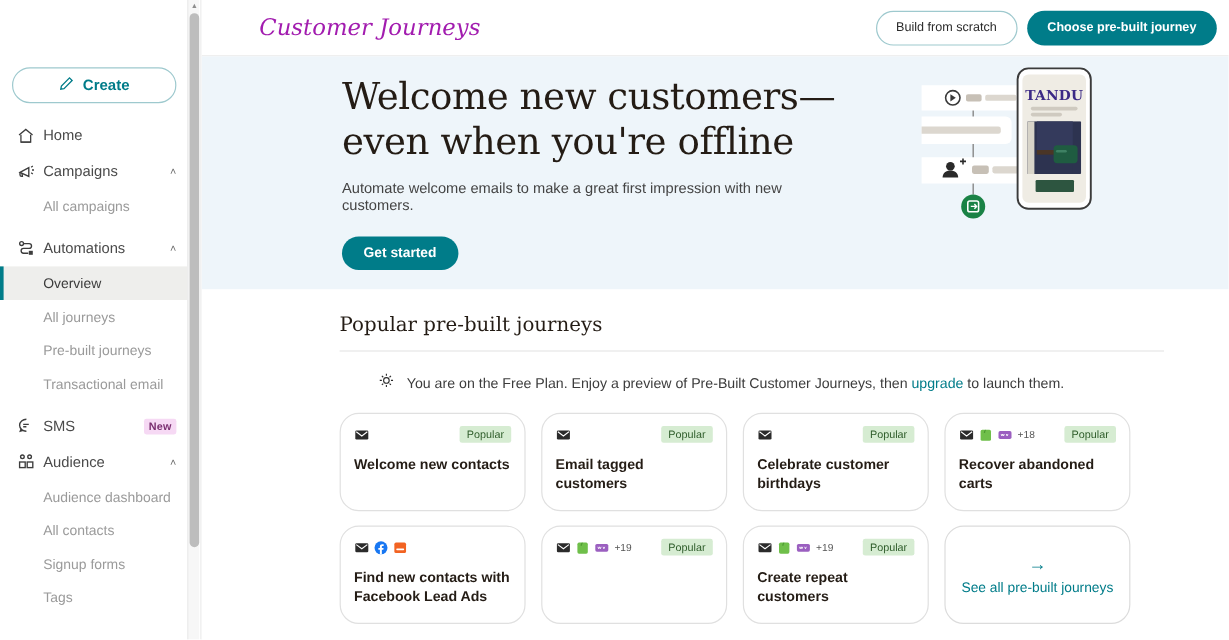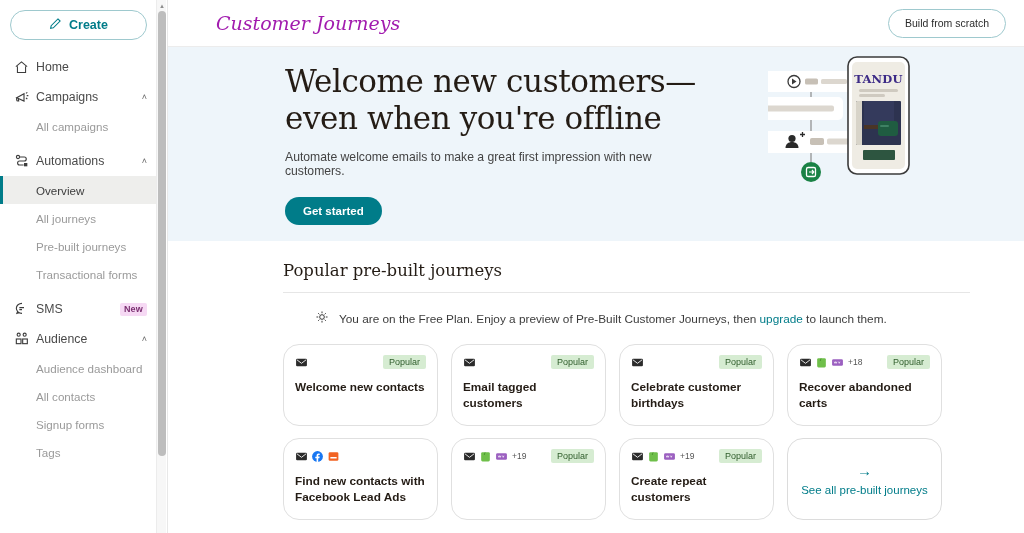--- a/index.html
+++ b/index.html
@@ -10,21 +10,21 @@
     overflow: hidden;
   }
   .app { display: flex; width: 1024px; height: 533px; position: relative; }
 
   
   .sidebar {
     width: 168px; height: 533px; background: #ffffff;
     border-right: 1px solid #e8e8e8;
     position: relative; flex: 0 0 168px;
   }
-  .sidebar-inner { width: 157px; height: 462px; overflow: hidden; padding-top: 10px; }
+  .sidebar-inner { width: 157px; height: 462px; overflow: hidden; padding-top: 10px; margin-top: 46px; }
   .create-btn {
     margin: 0 10px 12px 10px; height: 30px;
     border: 1px solid #9ec9ce; border-radius: 16px;
     display: flex; align-items: center; justify-content: center; gap: 7px;
     color: #007c89; font-size: 12.5px; font-weight: bold; cursor: pointer;
     background: #fff;
   }
   .create-btn .pencil { display: block; }
 
   .nav-item {
@@ -199,21 +199,21 @@
       <div class="sub-item active">
         <span>Overview</span>
       </div>
       <div class="sub-item">
         <span>All journeys</span>
       </div>
       <div class="sub-item">
         <span>Pre-built journeys</span>
       </div>
       <div class="sub-item">
-        <span>Transactional forms</span>
+        <span>Transactional email</span>
       </div>
 
       <div class="spacer6"></div>
 
       <div class="nav-item expanded">
         <span class="nav-ico">
           <svg width="16" height="16" viewBox="0 0 24 24" fill="none" stroke="#3d3d3d" stroke-width="1.7">
             <path d="M12 3.5a8.5 7.5 0 100 15 9.6 9.6 0 01-4.3-1l-3.4 1 1.1-3A7.3 7.3 0 013.5 11 8.5 7.5 0 0112 3.5z"></path>
             <path d="M8 10h7M8 13h4"></path>
           </svg>
@@ -262,20 +262,21 @@
       <div class="sb-arrow">▴</div>
       <div class="sb-thumb"></div>
     </div>
   </div>
 
   <div class="main">
 
     <div class="topbar">
       <div class="page-title">Customer Journeys</div>
       <div class="btn-outline">Build from scratch</div>
+      <div class="btn-teal">Choose pre-built journey</div>
     </div>
 
     <div class="hero">
       <div class="hero-text">
         <div class="hero-h1">
           <div>Welcome new customers—</div>
           <div>even when you're offline</div>
         </div>
         <div class="hero-sub">Automate welcome emails to make a great first impression with new customers.</div>
         <button class="hero-cta">Get started</button>

